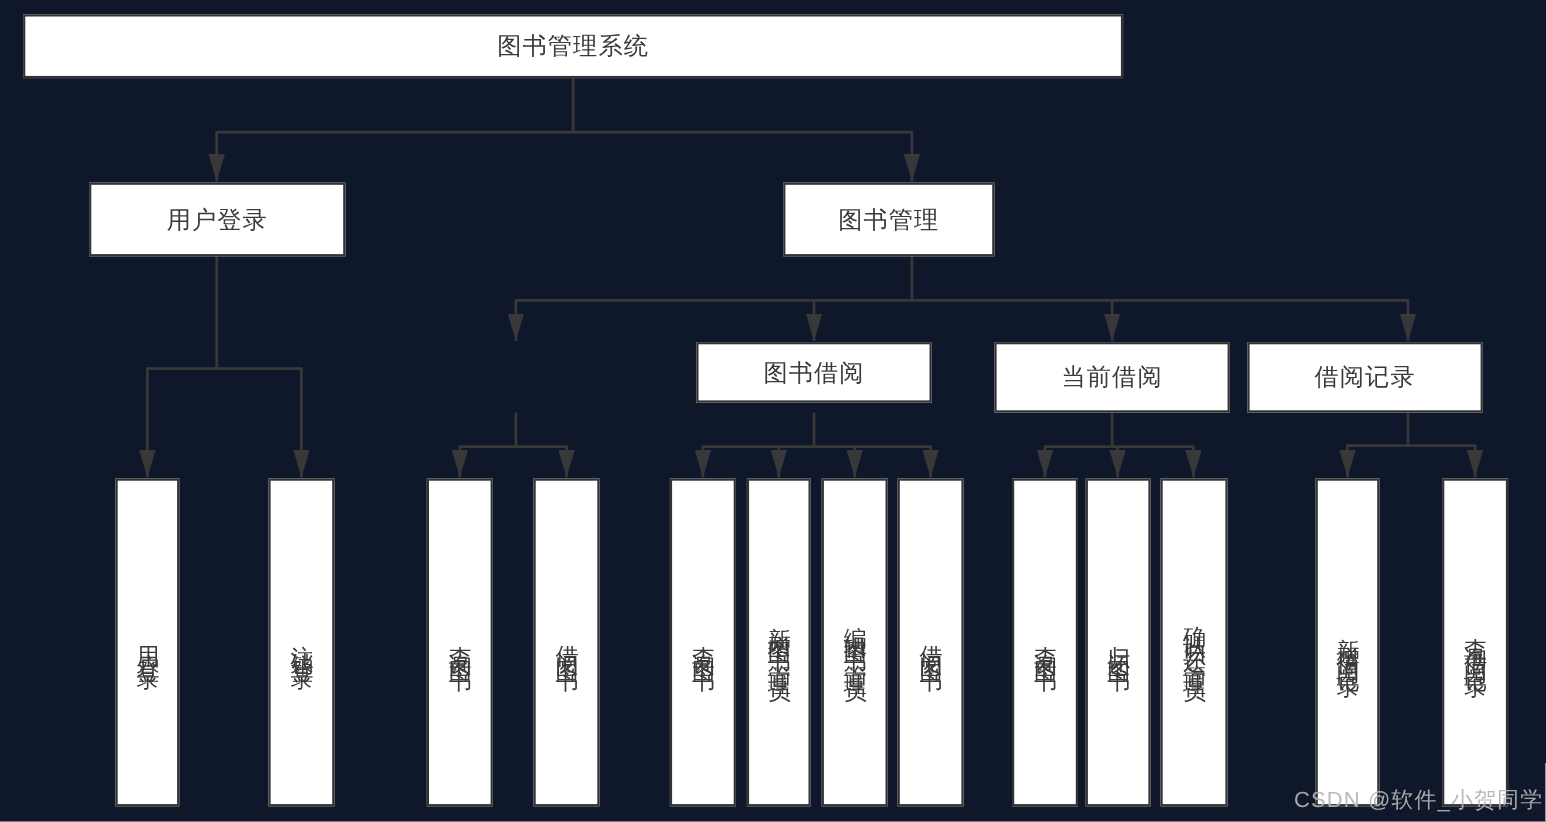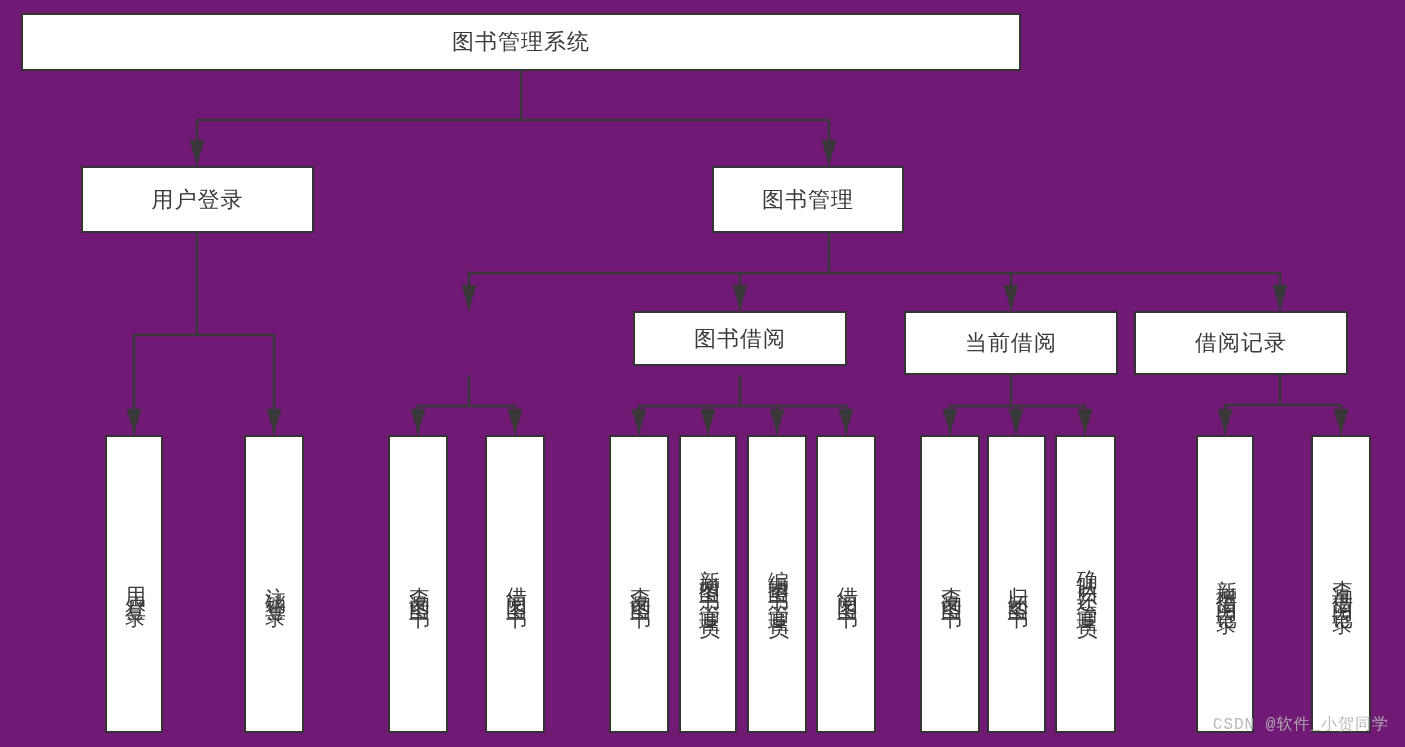--- a/index.html
+++ b/index.html
@@ -5,23 +5,22 @@
   html, body {
     margin: 0;
     padding: 0;
     background: #ffffff;
     font-family: "Liberation Sans", sans-serif;
   }
   .canvas {
     position: relative;
     width: 1405px;
     height: 747px;
-    background: #701a75;
+    background: #0f172a;
     overflow: hidden;
-    font-family: Liberation Mono, monospace;
   }
   svg.connectors {
     position: absolute;
     left: 0;
     top: 0;
     width: 1405px;
     height: 747px;
     z-index: 1;
   }
   .box {
@@ -44,22 +43,22 @@
     writing-mode: vertical-rl;
     text-orientation: mixed;
     font-size: 21px;
     line-height: 1;
     letter-spacing: 7px;
     white-space: normal;
   }
   .watermark {
     position: absolute;
     top: 714px;
-    right: 16px;
-    font-size: 16px;
+    right: 2px;
+    font-size: 20px;
     letter-spacing: 1px;
     color: #b4b4b4;
     opacity: 0.92;
     z-index: 6;
     white-space: nowrap;
   }
 </style>
 </head>
 <body>
 

